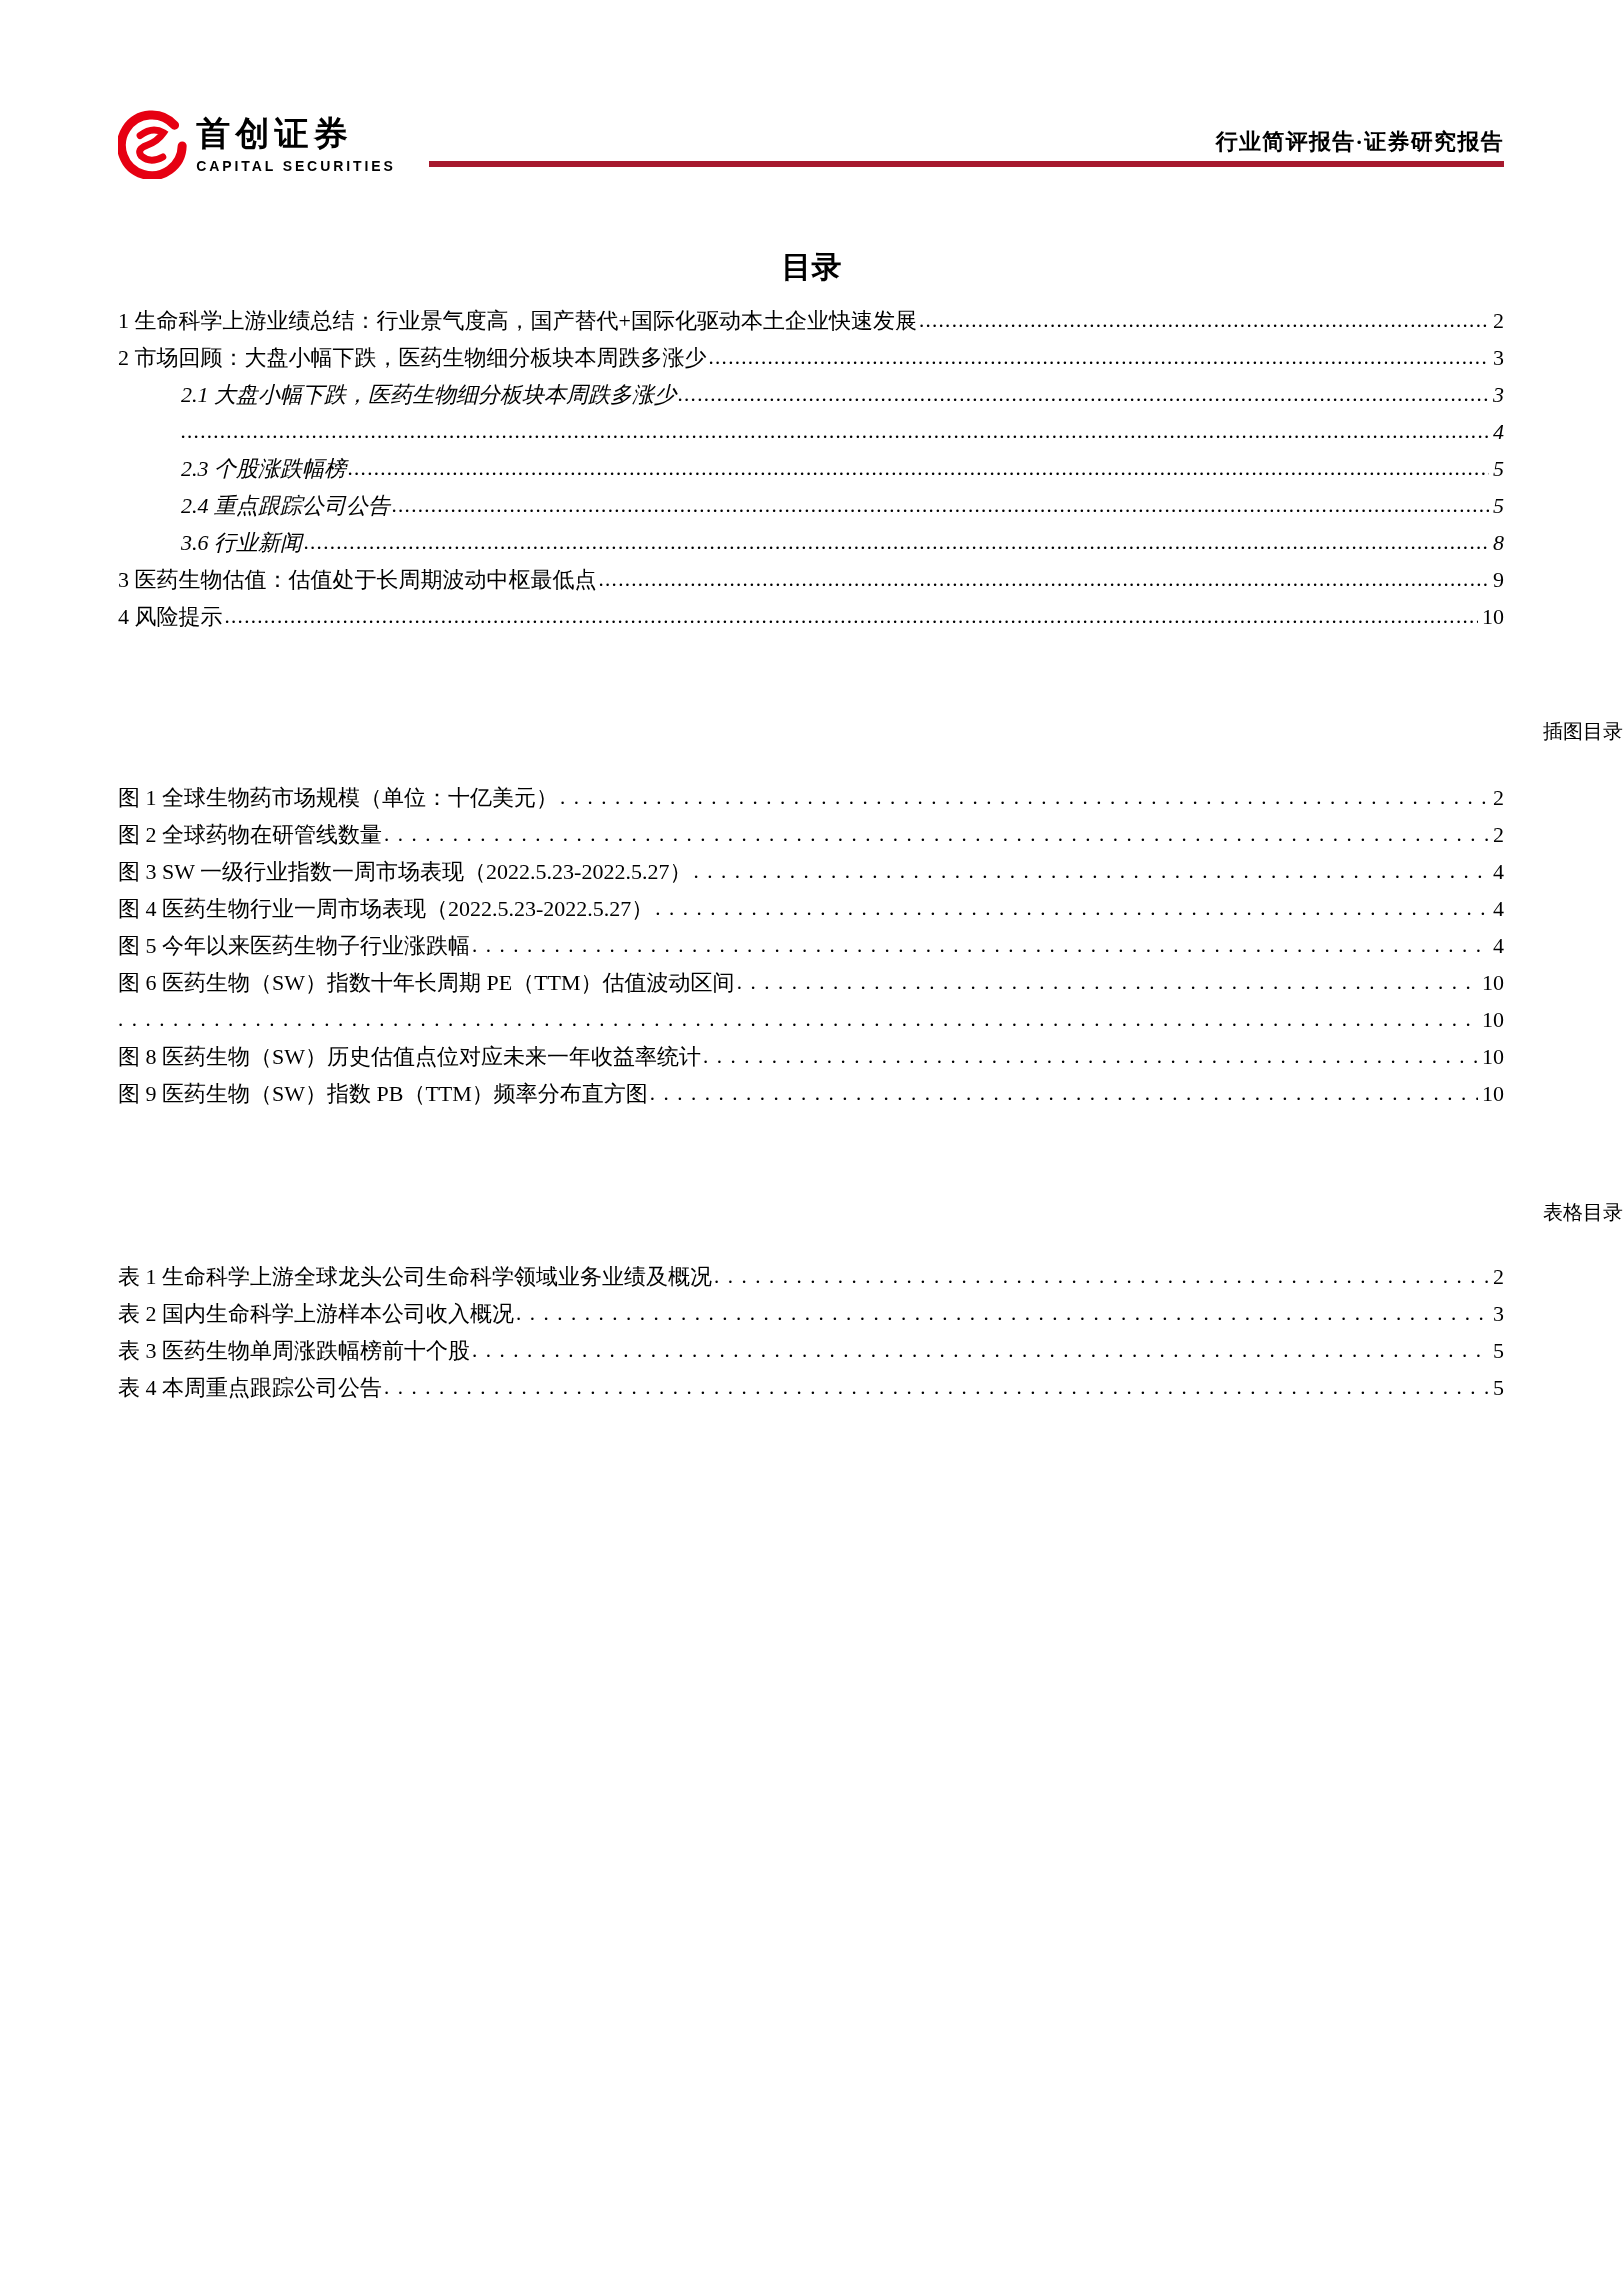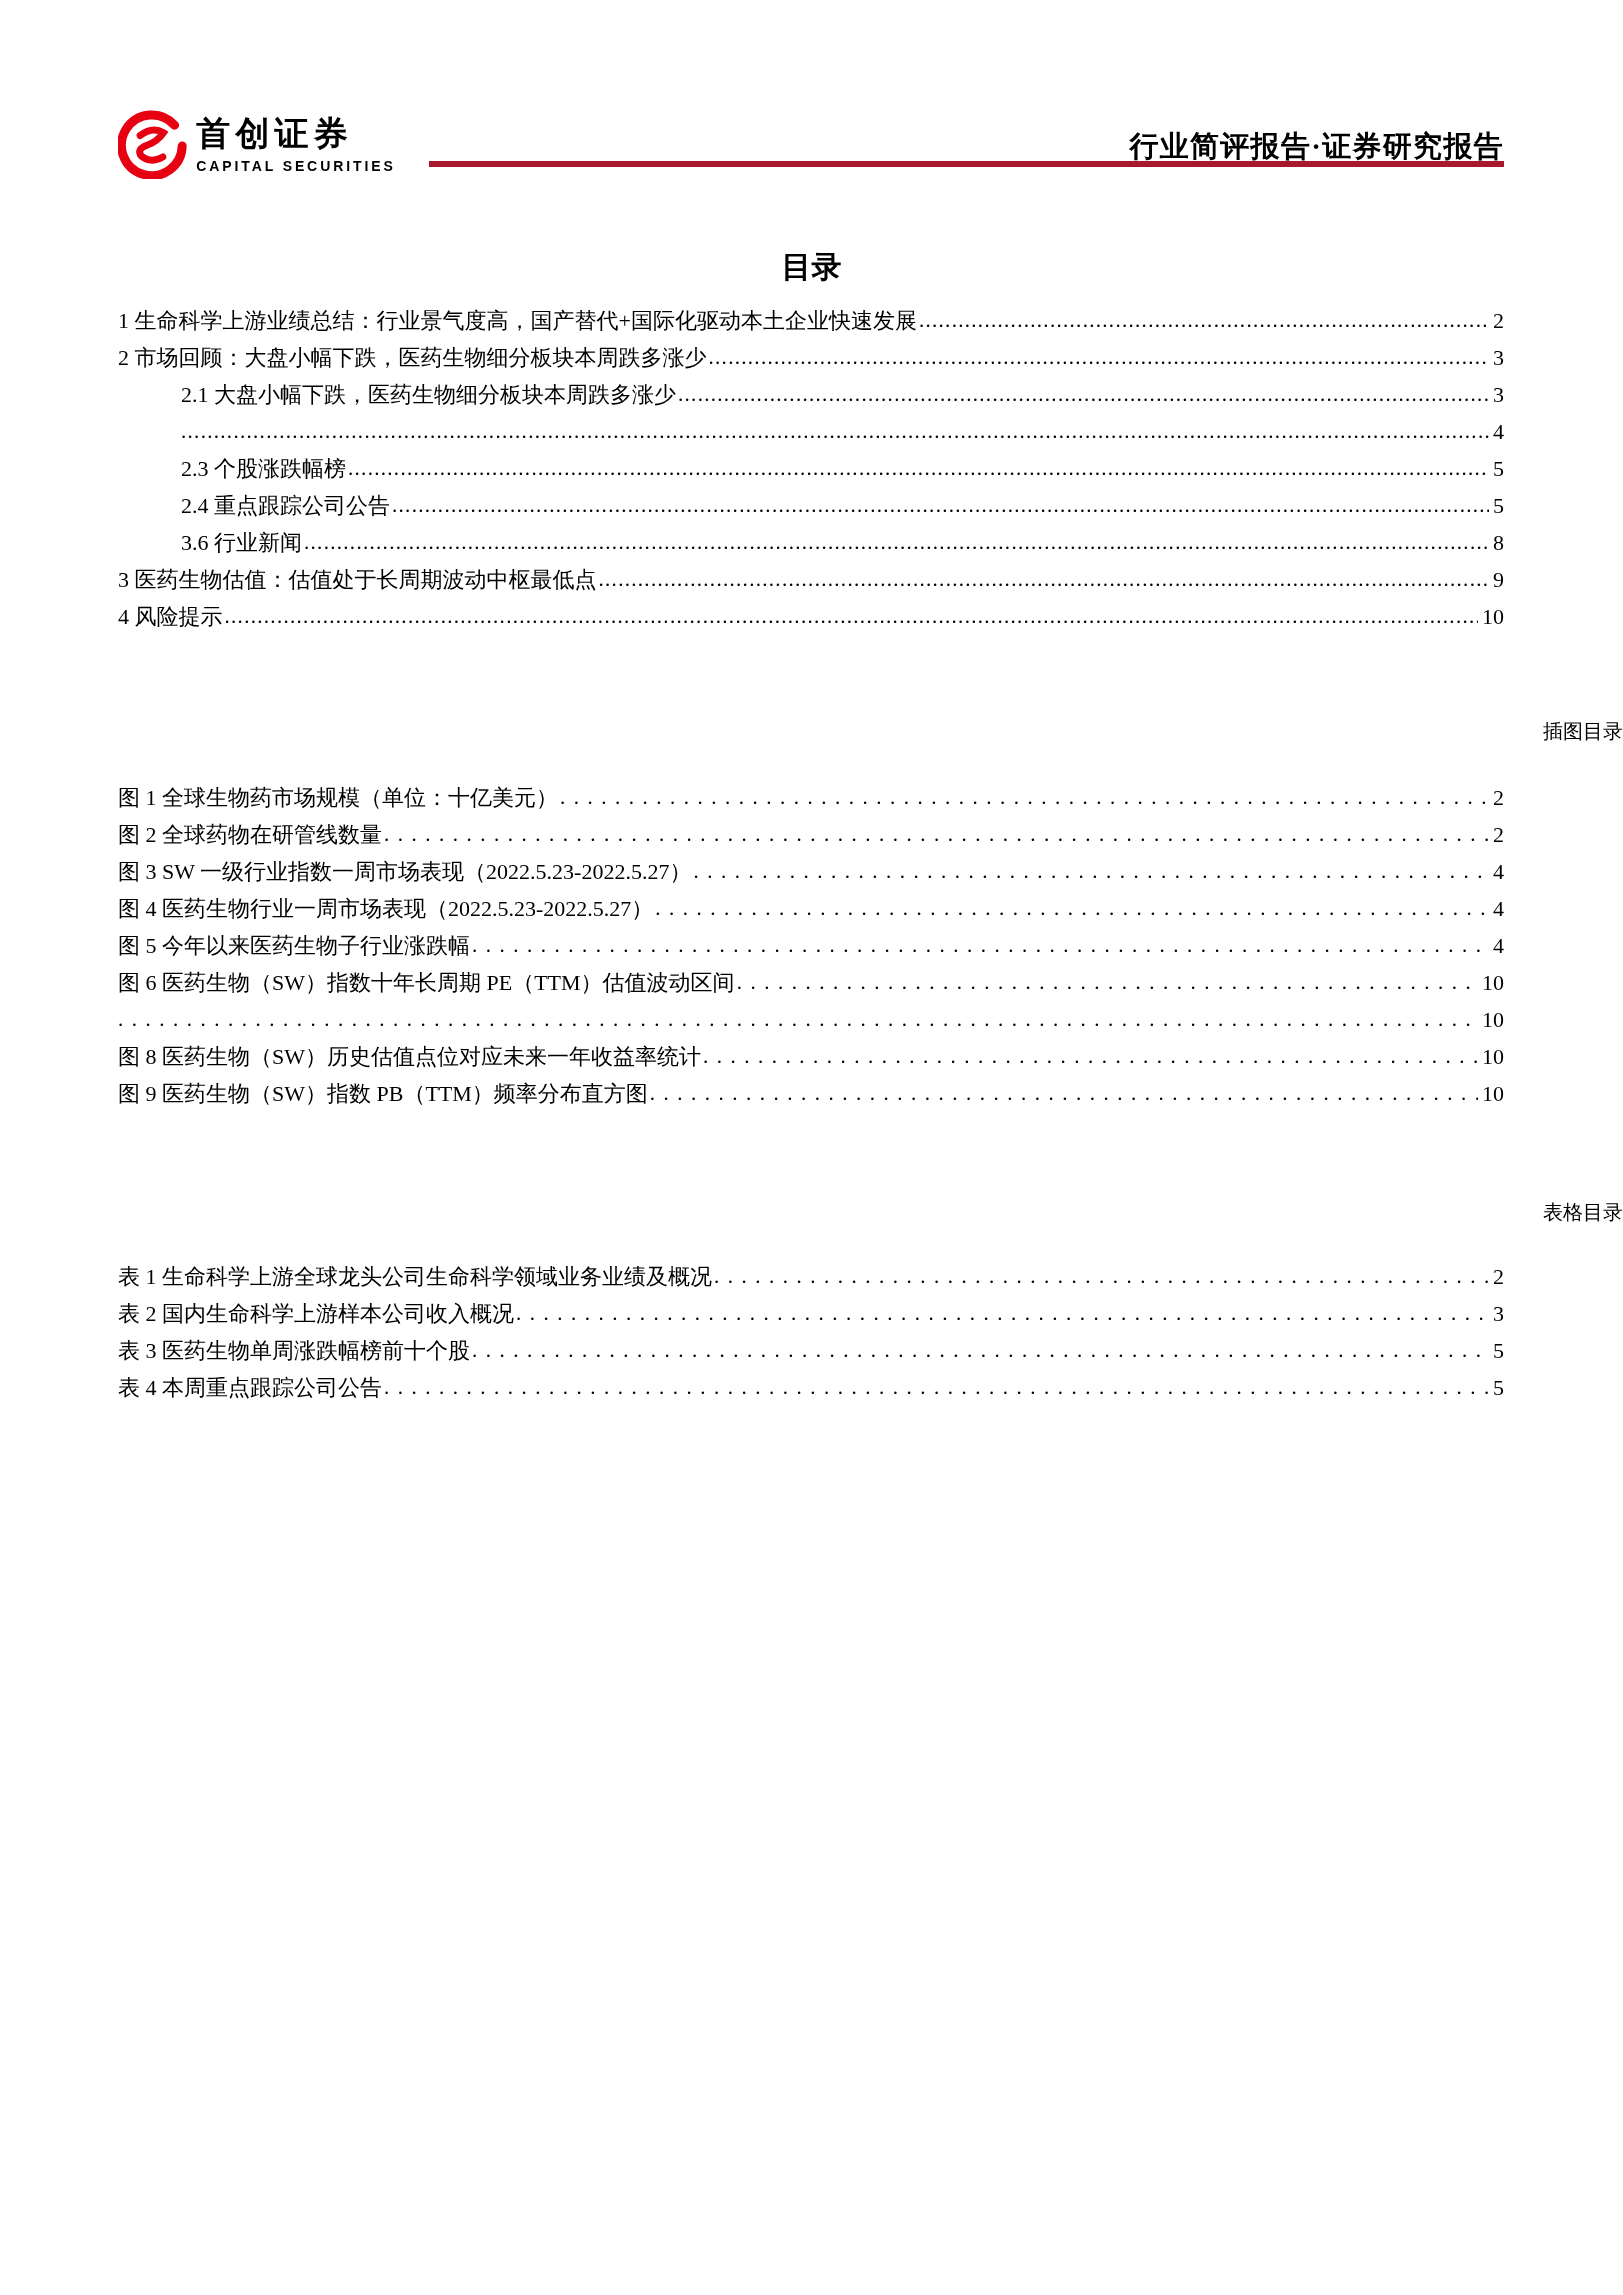--- a/index.html
+++ b/index.html
@@ -24,21 +24,21 @@
     font-family:"Liberation Sans","DejaVu Sans",sans-serif;
     line-height:1.1;
   }
   .logo-en{
     font-size:14px; letter-spacing:2.9px; font-weight:bold;
     font-family:"Liberation Sans","DejaVu Sans",sans-serif;
     margin-top:5.2px;
   }
   .report-type{
     position:absolute; top:127px; right:119px;
-    font-size:29px; font-weight:bold; letter-spacing:1.3px;
+    font-size:22px; font-weight:bold; letter-spacing:1.3px;
     text-align:right;
   }
   .header-rule{
     position:absolute; top:161px; left:429px; right:119px;
     height:5.9px; background:#A6192E;
   }
   
   .toc-title{
     position:absolute; top:247px; left:0; right:0;
     text-align:center; font-size:30px; font-weight:bold;
@@ -54,21 +54,21 @@
     position:absolute; left:118px; right:119px;
   }
   .toc-list{top:302px;}
   .figures-list{top:779px;}
   .tables-list{top:1258px;}
   .entry{
     display:flex; align-items:flex-start;
     font-size:22px; line-height:37px; height:37px;
     white-space:nowrap;
   }
-  .entry.lvl2{padding-left:63px;}
+  .entry.lvl2{padding-left:63px;font-style:italic;}
   .label{flex:0 0 auto; padding-right:2px;}
   .leader{
     flex:1 1 auto; overflow:hidden; white-space:nowrap;
     min-width:26px; font-size:21px;
   }
   .leader.dense::after{
     letter-spacing:1.3px;
     content:"..........................................................................................................................................................................................................................................................................................";
   }
   .leader.sparse::after{

